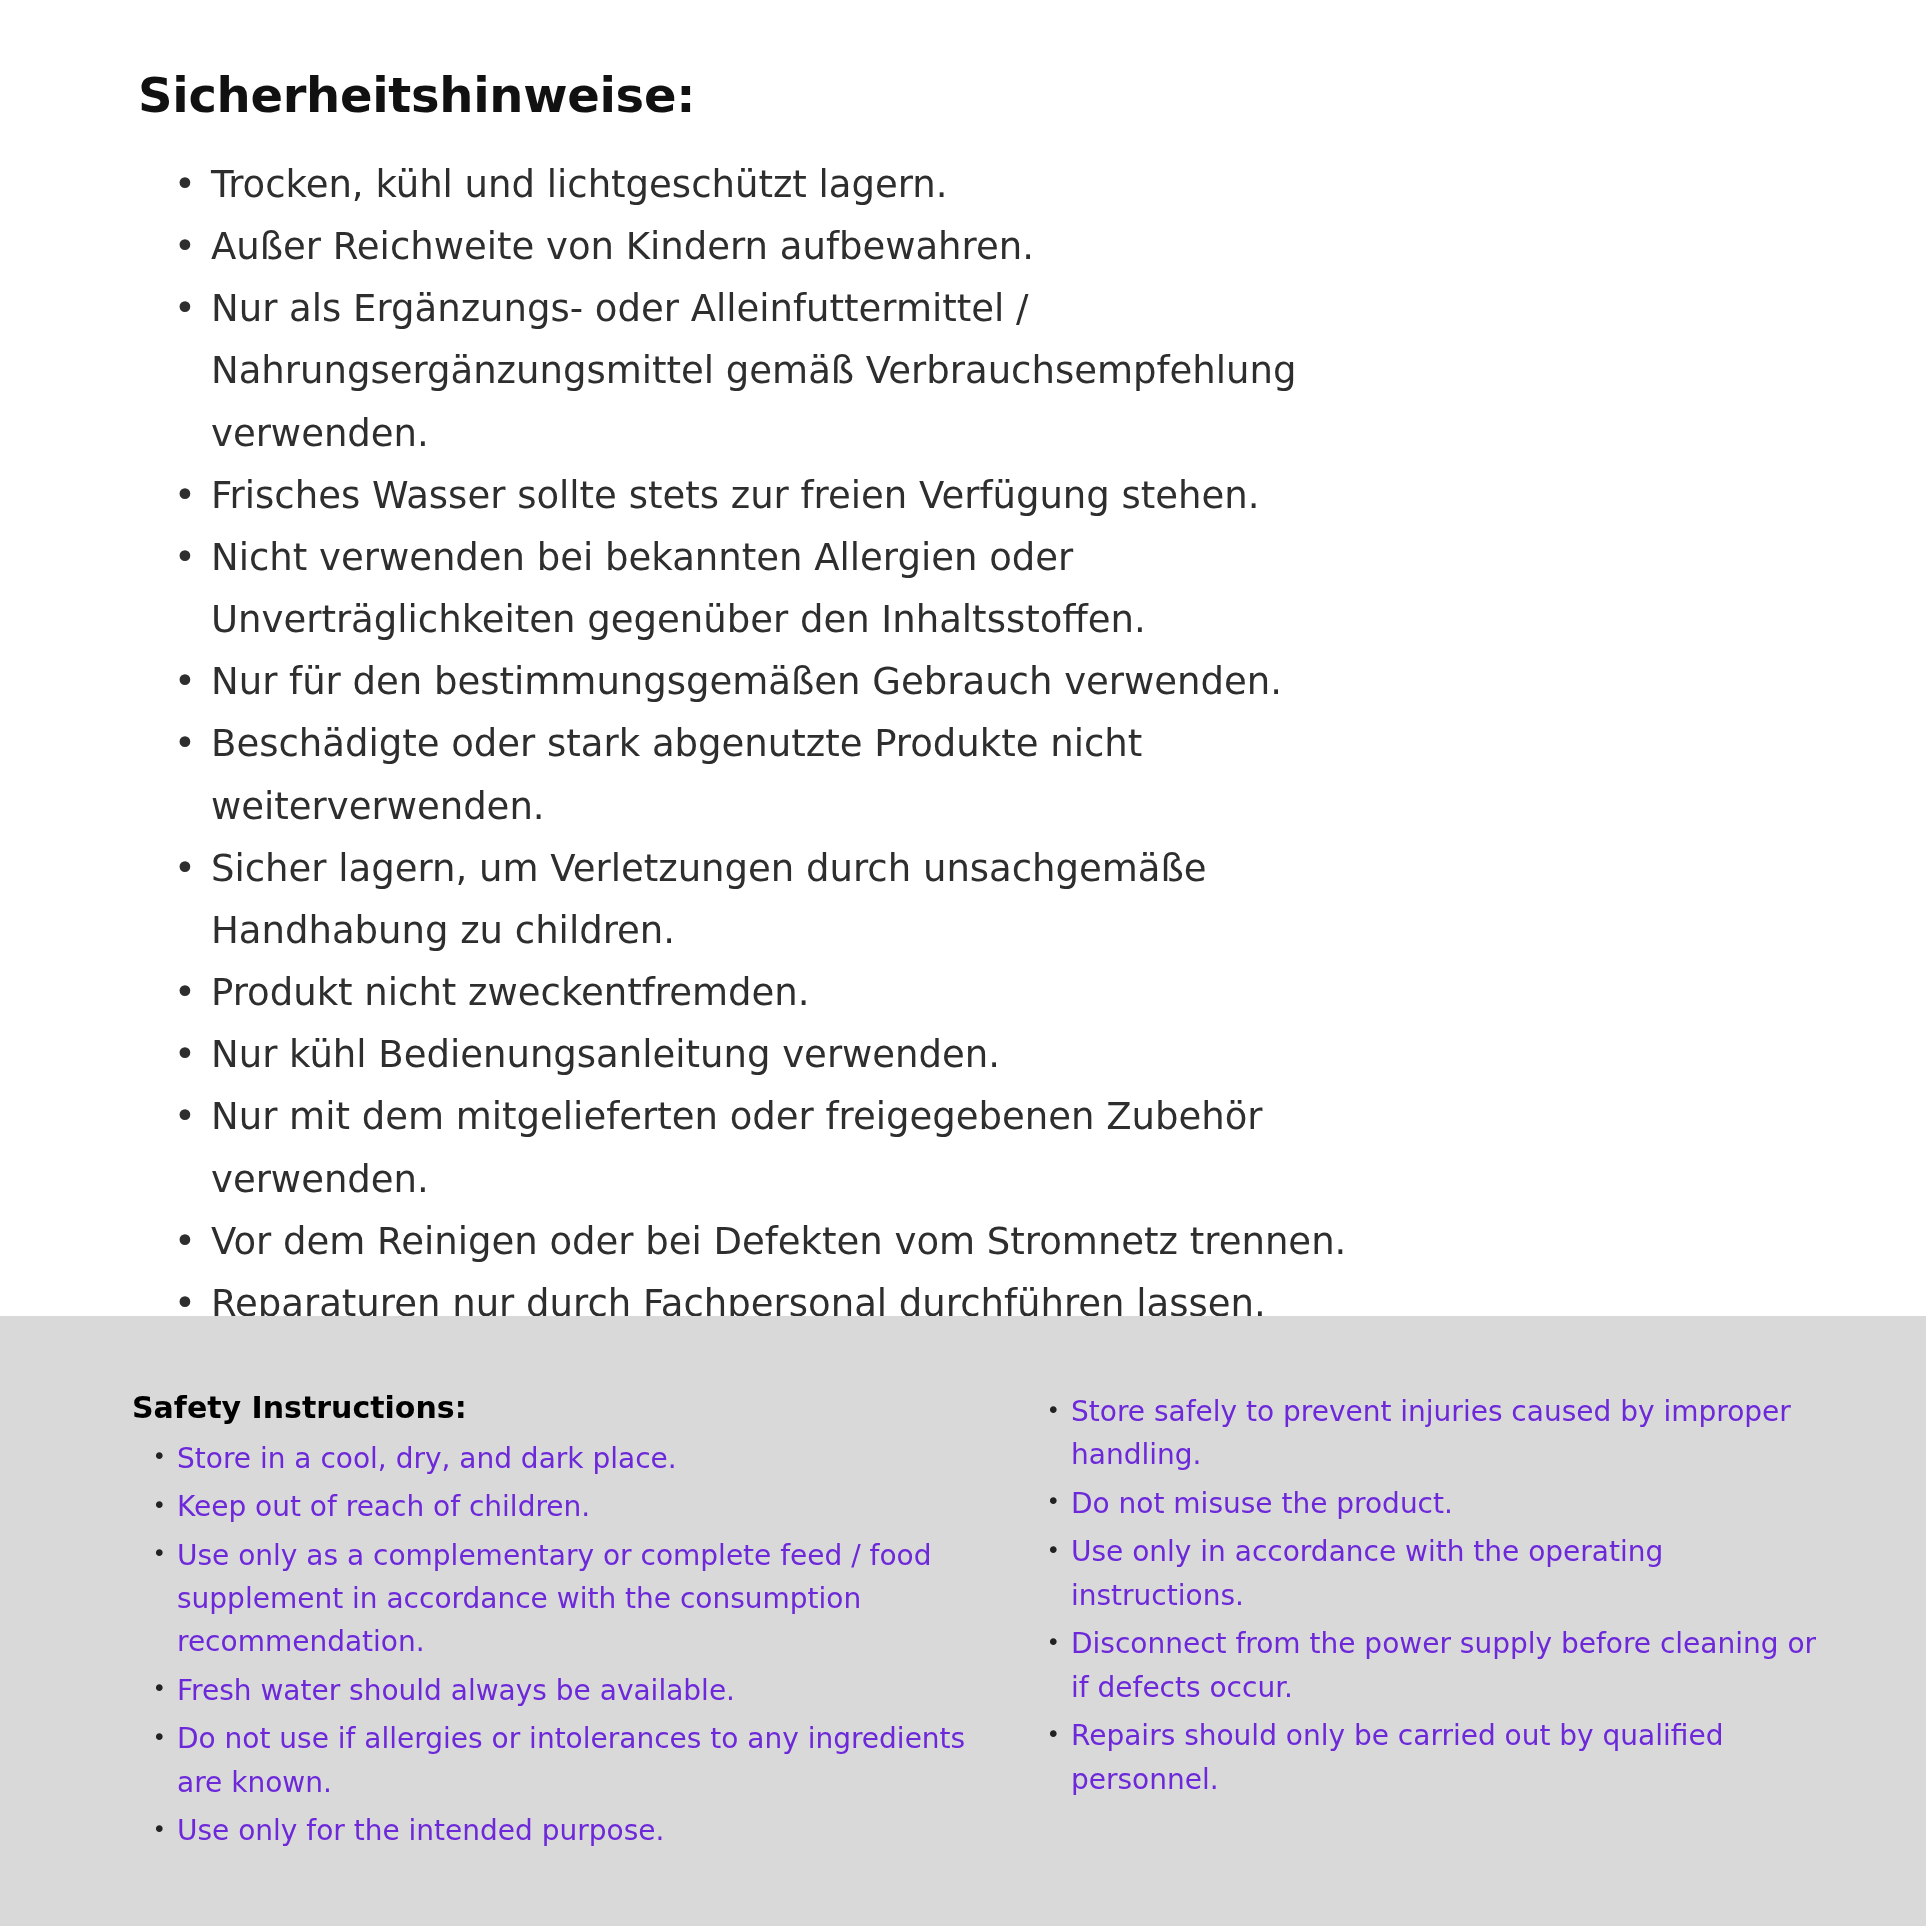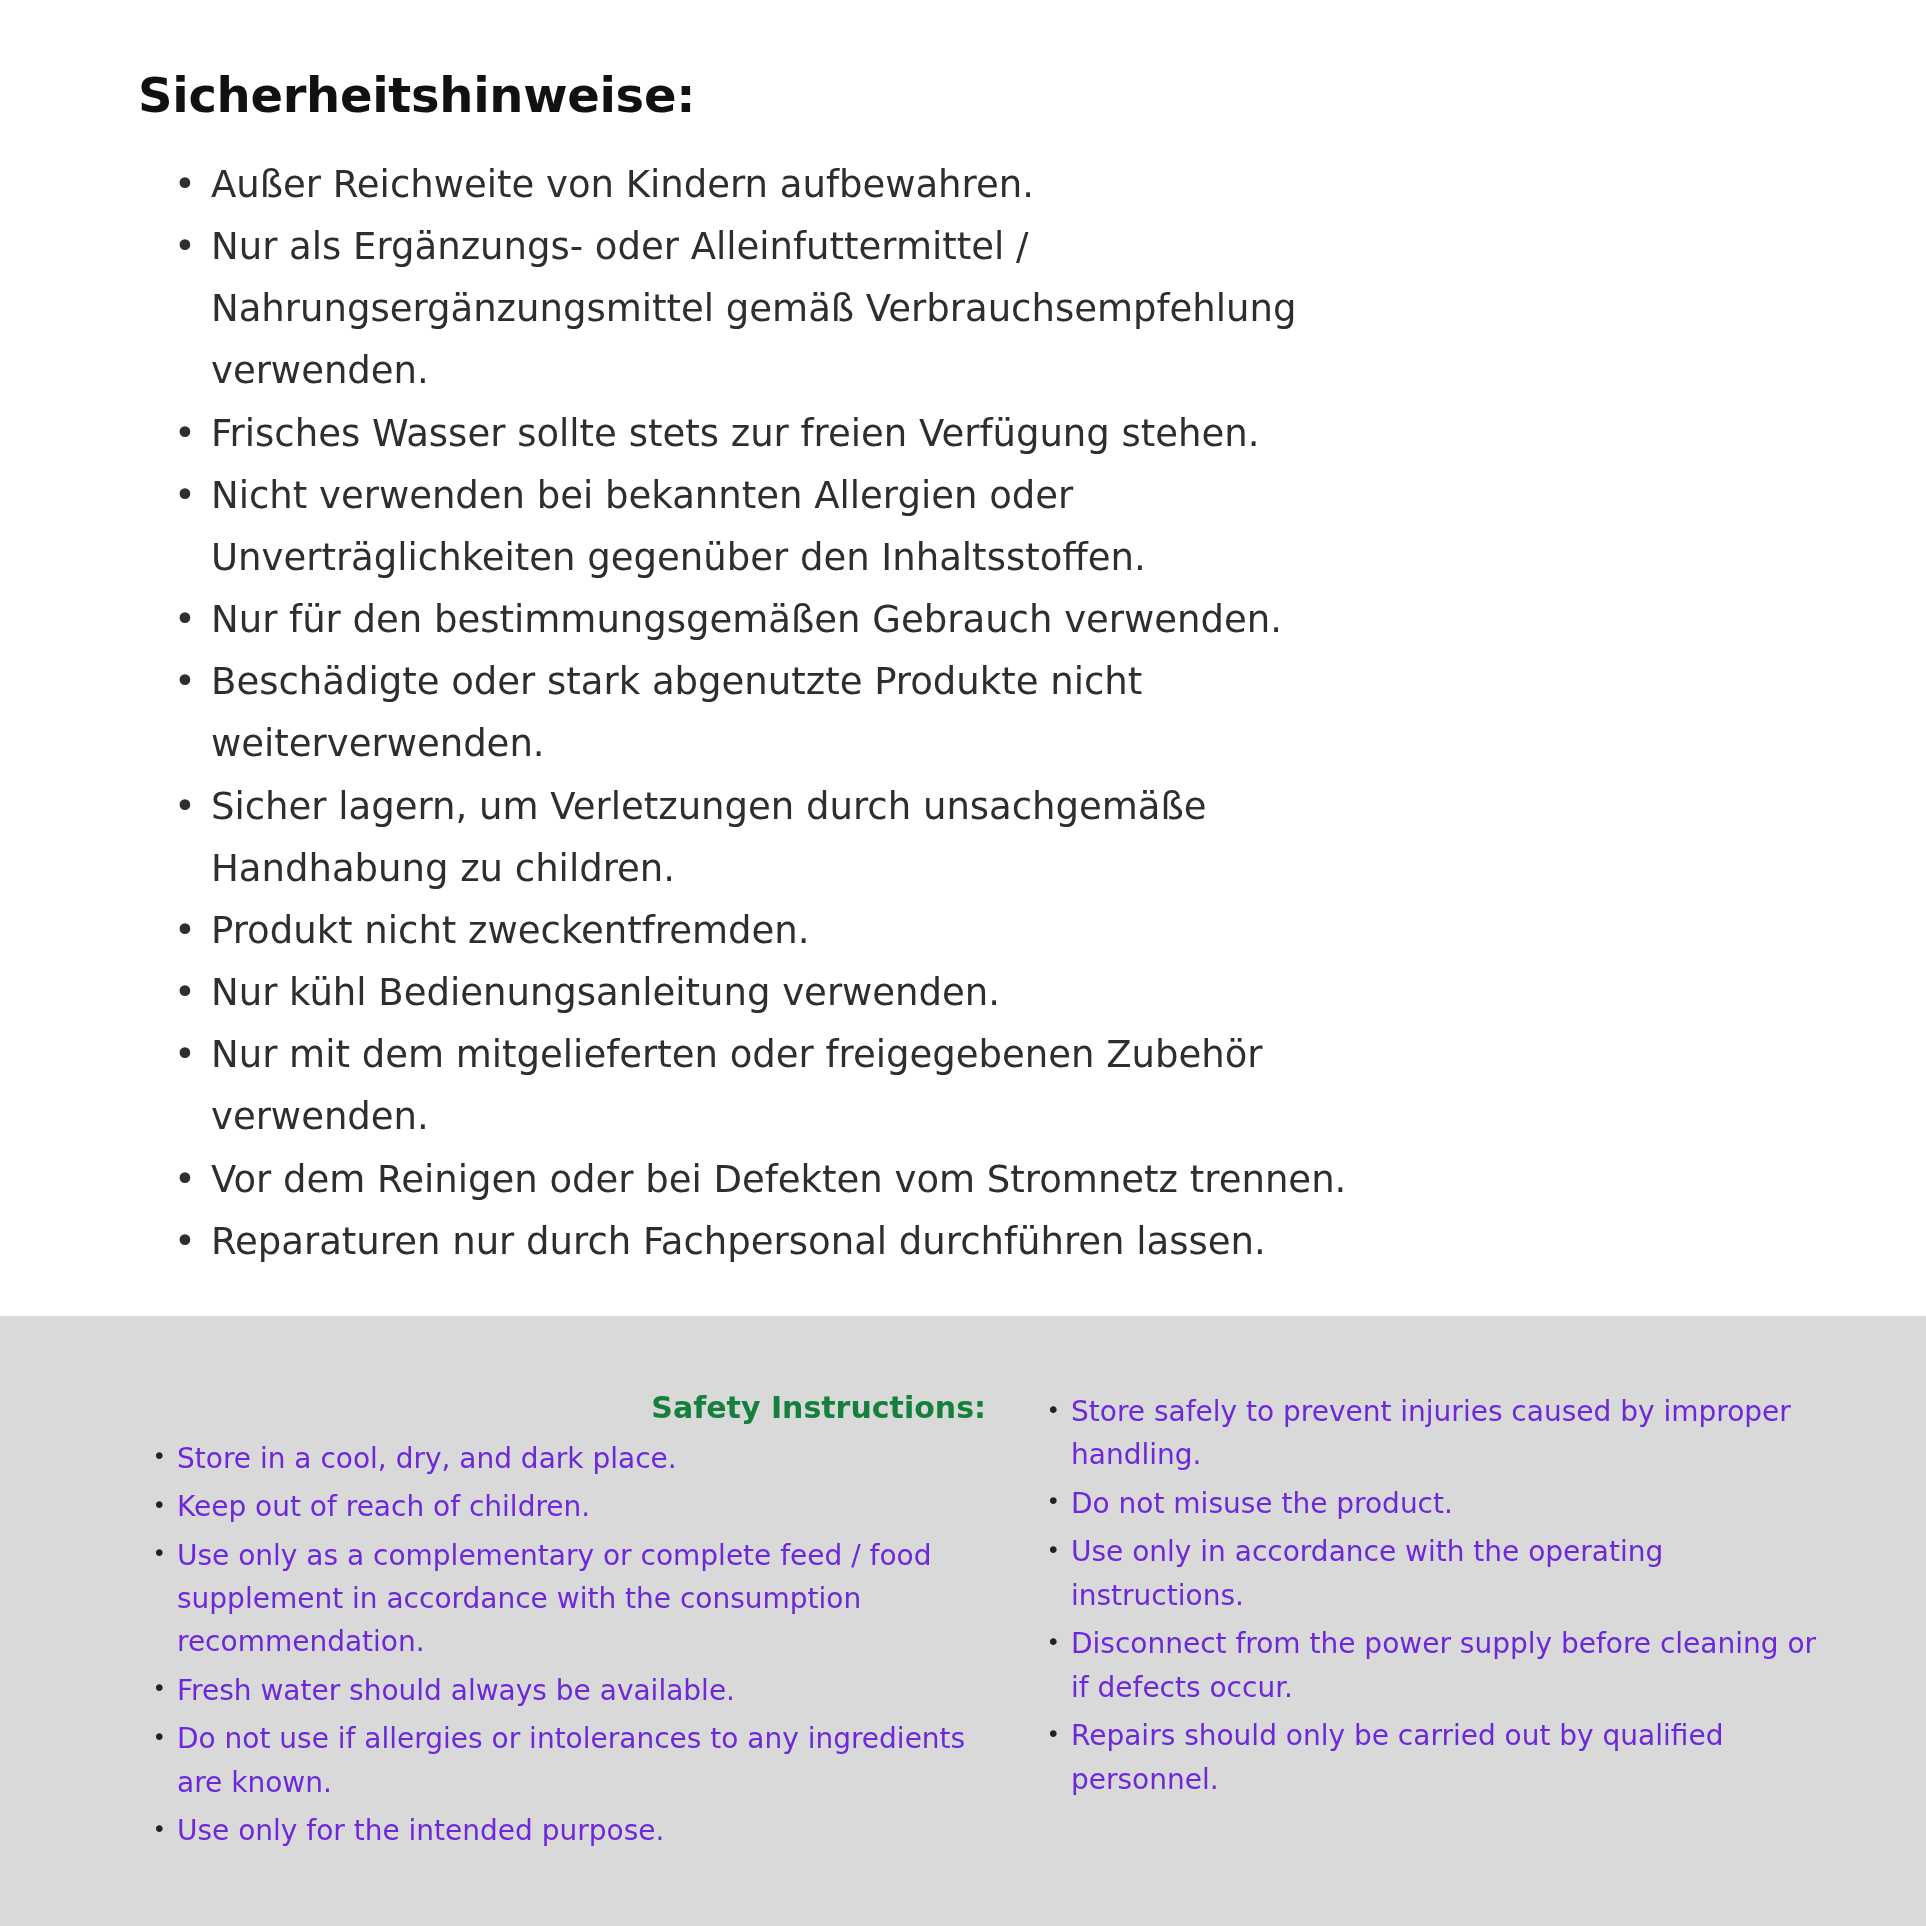--- a/index.html
+++ b/index.html
@@ -62,23 +62,22 @@
       padding: 74px 96px 0 132px;
       display: flex;
       gap: 58px;
       align-items: flex-start;
     }
     .col-left { width: 854px; flex: none; }
     .col-right { flex: 1; }
     .english-section h2 {
       font-size: 30px;
       font-weight: 700;
-      color: #15803d;
+      color: #000000;
       margin-bottom: 11.6px;
-      text-align: right;
     }
     .en-list {
       list-style: none;
       font-size: 28px;
       line-height: 1.55;
       color: #6d28d9;
     }
     .col-left .en-list { margin-left: 18px; }
     .en-list li {
       position: relative;
@@ -95,20 +94,23 @@
     }
   </style>
 </head>
 <body>
 
 <div class="page">
 
   <section class="german-section">
     <h1>Sicherheitshinweise:</h1>
     <ul class="de-list">
+        <li class="de-item">
+        <span class="item-text">Trocken, kühl und lichtgeschützt lagern.</span>
+      </li>
         <li class="de-item">
         <span class="item-text">Außer Reichweite von Kindern aufbewahren.</span>
       </li>
         <li class="de-item">
         <span class="item-text">Nur als Ergänzungs- oder Alleinfuttermittel / Nahrungsergänzungsmittel gemäß Verbrauchsempfehlung verwenden.</span>
       </li>
         <li class="de-item">
         <span class="item-text">Frisches Wasser sollte stets zur freien Verfügung stehen.</span>
       </li>
         <li class="de-item">

